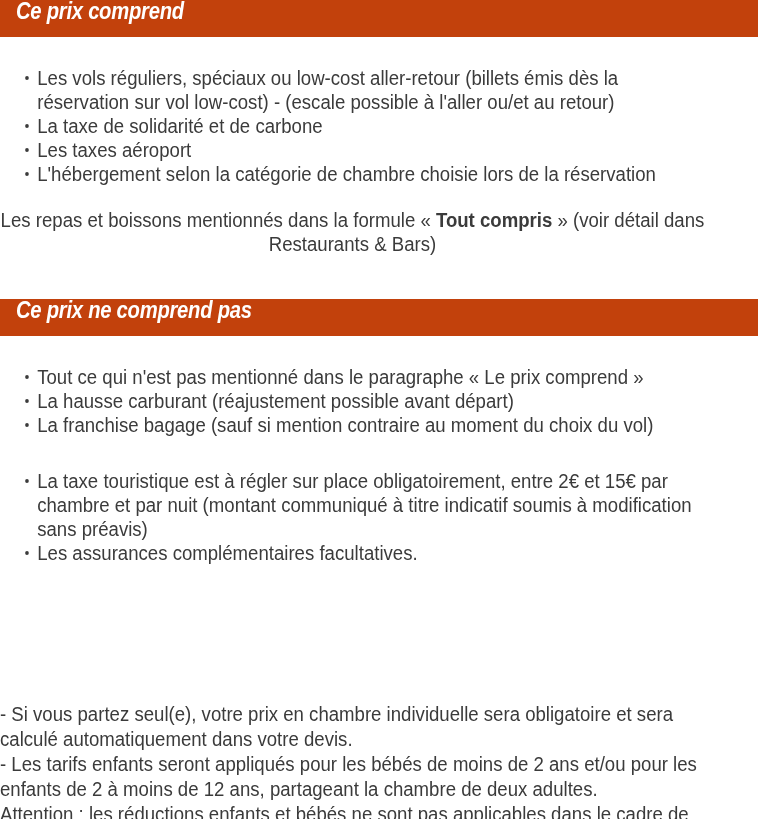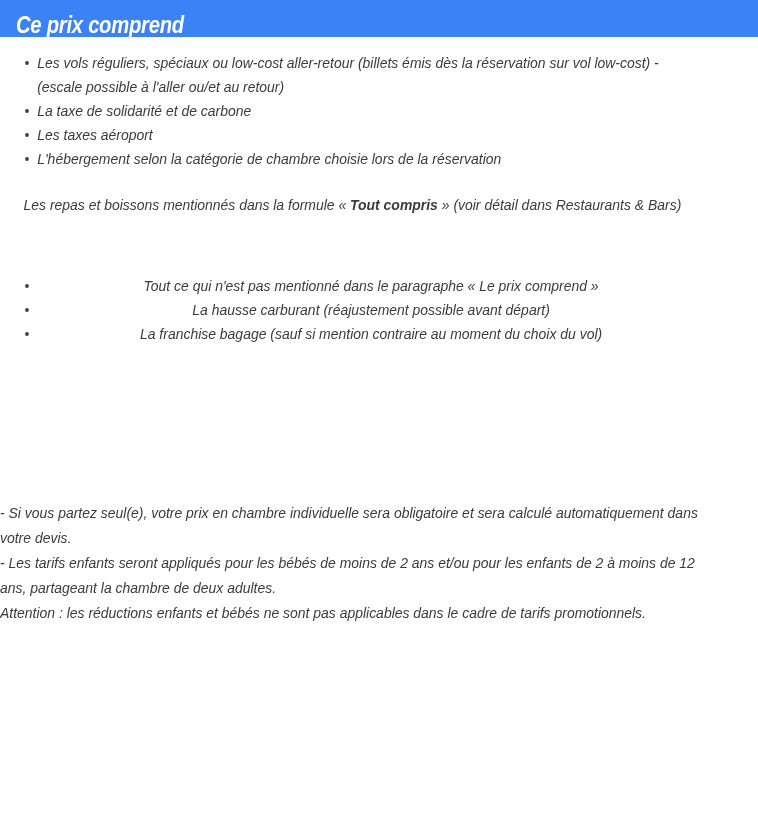--- a/index.html
+++ b/index.html
@@ -17,46 +17,46 @@
   }
   .page {
     position: relative;
     width: 758px;
     height: 819px;
     box-sizing: border-box;
   }
 
   
   .section-bar {
-    background: #3b82f6;
+    background: #c2410c;
     height: 37px;
     display: flex;
-    align-items: flex-end;
+    align-items: flex-start;
     padding: 0 16px;
     box-sizing: border-box;
   }
   .section-bar .section-title {
     color: #ffffff;
     font-family: "Liberation Sans Narrow", "Liberation Sans", sans-serif;
     font-size: 23px;
     font-style: italic;
     font-weight: bold;
     letter-spacing: -0.3px;
     line-height: 1;
     transform: scaleX(0.88);
     transform-origin: left center;
     white-space: nowrap;
   }
 
   
   .section-body {
-    font-style: italic;
-    font-size: 15px;
+    font-size: 20px;
     line-height: 24px;
     color: #3b3b3b;
+    margin-top: 15px;
   }
   .section-body ul {
     list-style: none;
     margin: 0;
     padding: 0;
   }
   .section-body li {
     position: relative;
     padding-left: 40px;
     margin: 0;
@@ -77,21 +77,21 @@
     margin: 0;
     transform: scaleX(0.93);
     transform-origin: left center;
   }
   b { font-weight: bold; }
 
   
   .sec1-list { padding-top: 14px; }
   .sec1-note { margin-top: 22px; text-align: center; }
 
-  .sec2-wrap { padding-top: 14px; text-align: center; }
+  .sec2-wrap { padding-top: 14px; }
   .gap-sm { height: 16px; }
 
   .sec3-body { padding-top: 32px; }
   .sec3-body p { line-height: 25px; }
 
   .spacer-a { height: 43px; }
   .spacer-b { height: 90px; }
 </style>
 </head>
 <body>
@@ -109,33 +109,40 @@
       <li>Les taxes aéroport</li>
       <li>L'hébergement selon la catégorie de chambre choisie lors de la réservation</li>
     </ul>
     <div class="sec1-note">
       <p><span>Les repas et boissons mentionnés dans la formule « </span><b>Tout compris</b><span> » (voir détail dans Restaurants &amp; Bars)</span></p>
     </div>
   </div>
 
   <div class="spacer-a"></div>
 
+  <div class="section-bar">
+    <span class="section-title">Ce prix ne comprend pas</span>
+  </div>
 
   <div class="section-body sec2-wrap">
     <ul>
       <li>Tout ce qui n'est pas mentionné dans le paragraphe « Le prix comprend »</li>
       <li>La hausse carburant (réajustement possible avant départ)</li>
       <li>La franchise bagage (sauf si mention contraire au moment du choix du vol)</li>
     </ul>
 
     <div class="gap-sm"></div>
 
 
     <div class="gap-sm"></div>
 
+    <ul>
+      <li>La taxe touristique est à régler sur place obligatoirement, entre 2€ et 15€ par chambre et par nuit (montant communiqué à titre indicatif soumis à modification sans préavis)</li>
+      <li>Les assurances complémentaires facultatives.</li>
+    </ul>
   </div>
 
   <div class="spacer-b"></div>
 
 
   <div class="section-body sec3-body">
     <p>- Si vous partez seul(e), votre prix en chambre individuelle sera obligatoire et sera calculé automatiquement dans votre devis.</p>
     <p>- Les tarifs enfants seront appliqués pour les bébés de moins de 2 ans et/ou pour les enfants de 2 à moins de 12 ans, partageant la chambre de deux adultes.</p>
     <p>Attention : les réductions enfants et bébés ne sont pas applicables dans le cadre de tarifs promotionnels.</p>
   </div>

